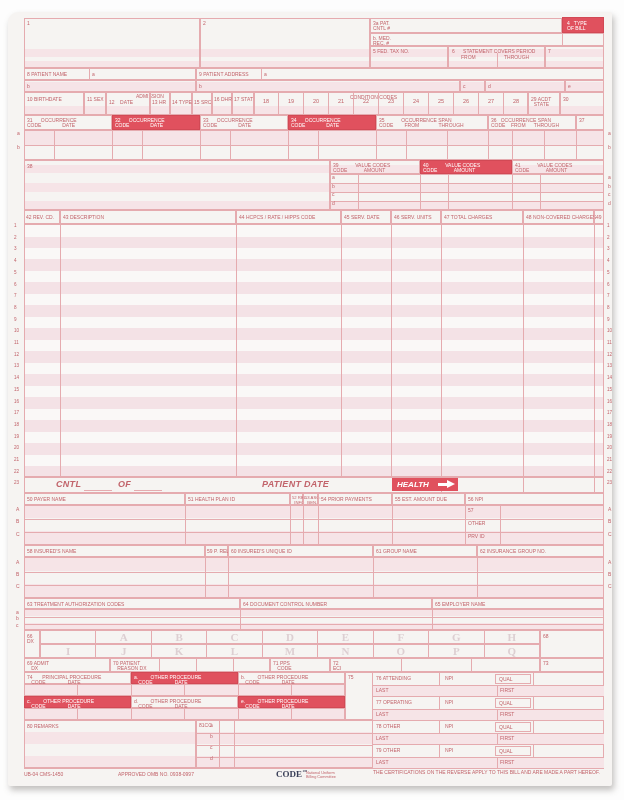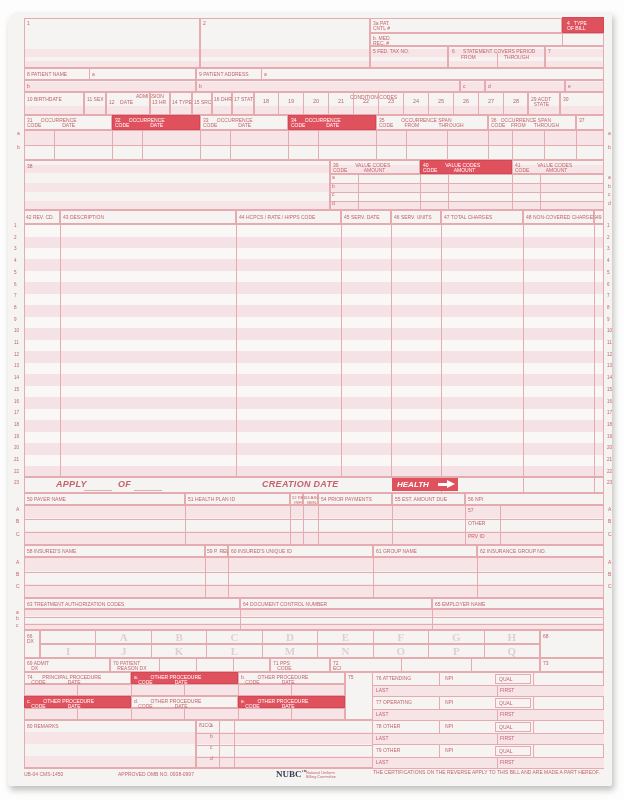--- a/index.html
+++ b/index.html
@@ -341,25 +341,25 @@
       <span>20</span>
       <span>21</span>
       <span>22</span>
       <span>23</span>
     </div>
 
   <div class="bx" style="left:24px;top:477px;width:580px;height:16px"></div>
   <div class="vl" style="left:441px;top:477px;height:16px"></div>
   <div class="vl" style="left:523px;top:477px;height:16px"></div>
   <div class="vl" style="left:594px;top:477px;height:16px"></div>
-  <span class="cc it" style="left:56px;top:479px">APPLY</span>
+  <span class="cc it" style="left:56px;top:479px">CNTL</span>
   <div class="hl" style="left:84px;top:490px;width:28px"></div>
   <span class="cc it" style="left:118px;top:479px">OF</span>
   <div class="hl" style="left:134px;top:490px;width:28px"></div>
-  <span class="cc it" style="left:262px;top:479px">CREATION DATE</span>
+  <span class="cc it" style="left:262px;top:479px">PATIENT DATE</span>
   <div class="totals-badge" style="left:392px;top:478px;width:66px;height:13px">
     <span class="tlbl">HEALTH</span>
     <span class="t-shaft"></span>
     <span class="t-head"></span>
   </div>
 
   <div class="pk" style="left:24px;top:505px;width:580px;height:13px"></div>
   <div class="pk" style="left:24px;top:531px;width:580px;height:14px"></div>
   <div class="bx" style="left:24px;top:493px;width:161px;height:12px">
     <span class="lb" style="left:2px;top:2px">50 PAYER NAME</span>
@@ -636,17 +636,17 @@
   <div class="edge" style="left:210px;top:723px;height:44px">
       <span>a</span>
       <span>b</span>
       <span>c</span>
       <span>d</span>
     </div>
 
   <div class="hl" style="left:24px;top:768px;width:580px"></div>
   <span class="lb" style="left:24px;top:771px">UB-04 CMS-1450</span>
   <span class="lb" style="left:118px;top:771px">APPROVED OMB NO. 0938-0997</span>
-  <span class="nubc-name" style="left:276px;top:769px"><span>NUBC</span><sup style="font-size:5px">™</sup></span>
+  <span class="nubc-name" style="left:276px;top:769px"><span>CODE</span><sup style="font-size:5px">™</sup></span>
   <span class="nubc-sub" style="left:306px;top:770px">National Uniform
 Billing Committee</span>
   <span class="lb" style="left:373px;top:769px;width:300px">THE CERTIFICATIONS ON THE REVERSE APPLY TO THIS BILL AND ARE MADE A PART HEREOF.</span>
 </div>
 
 </body></html>

